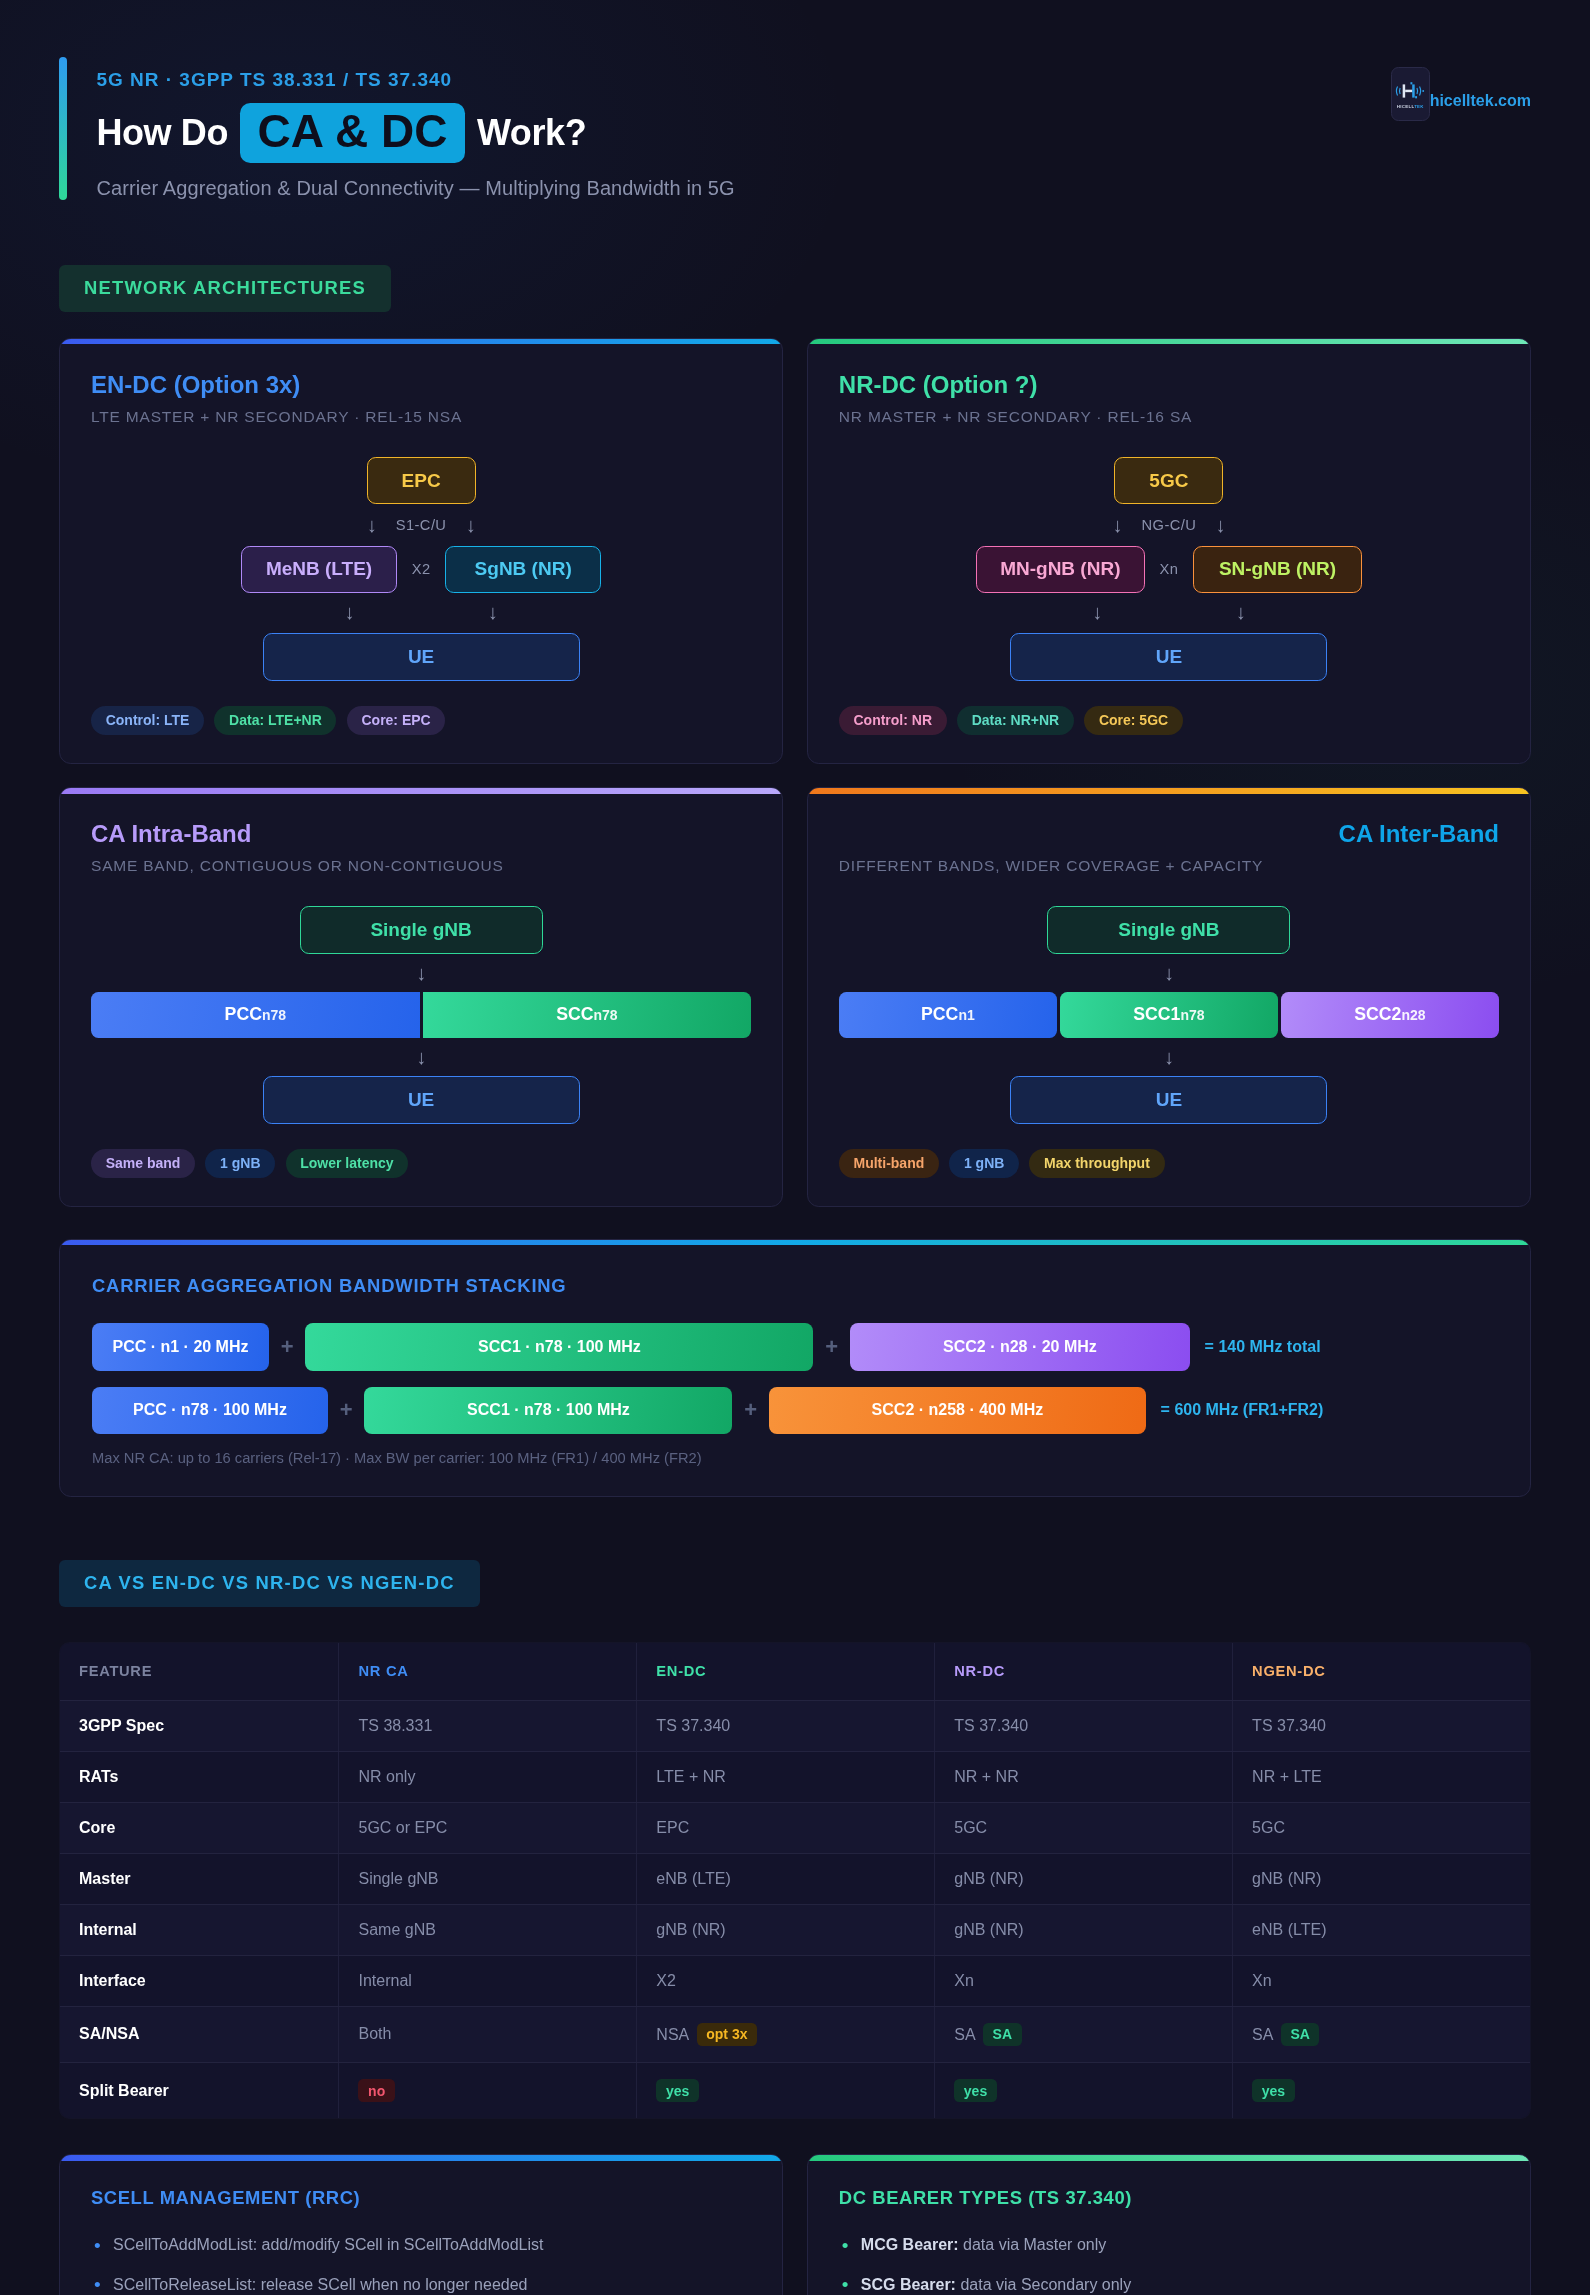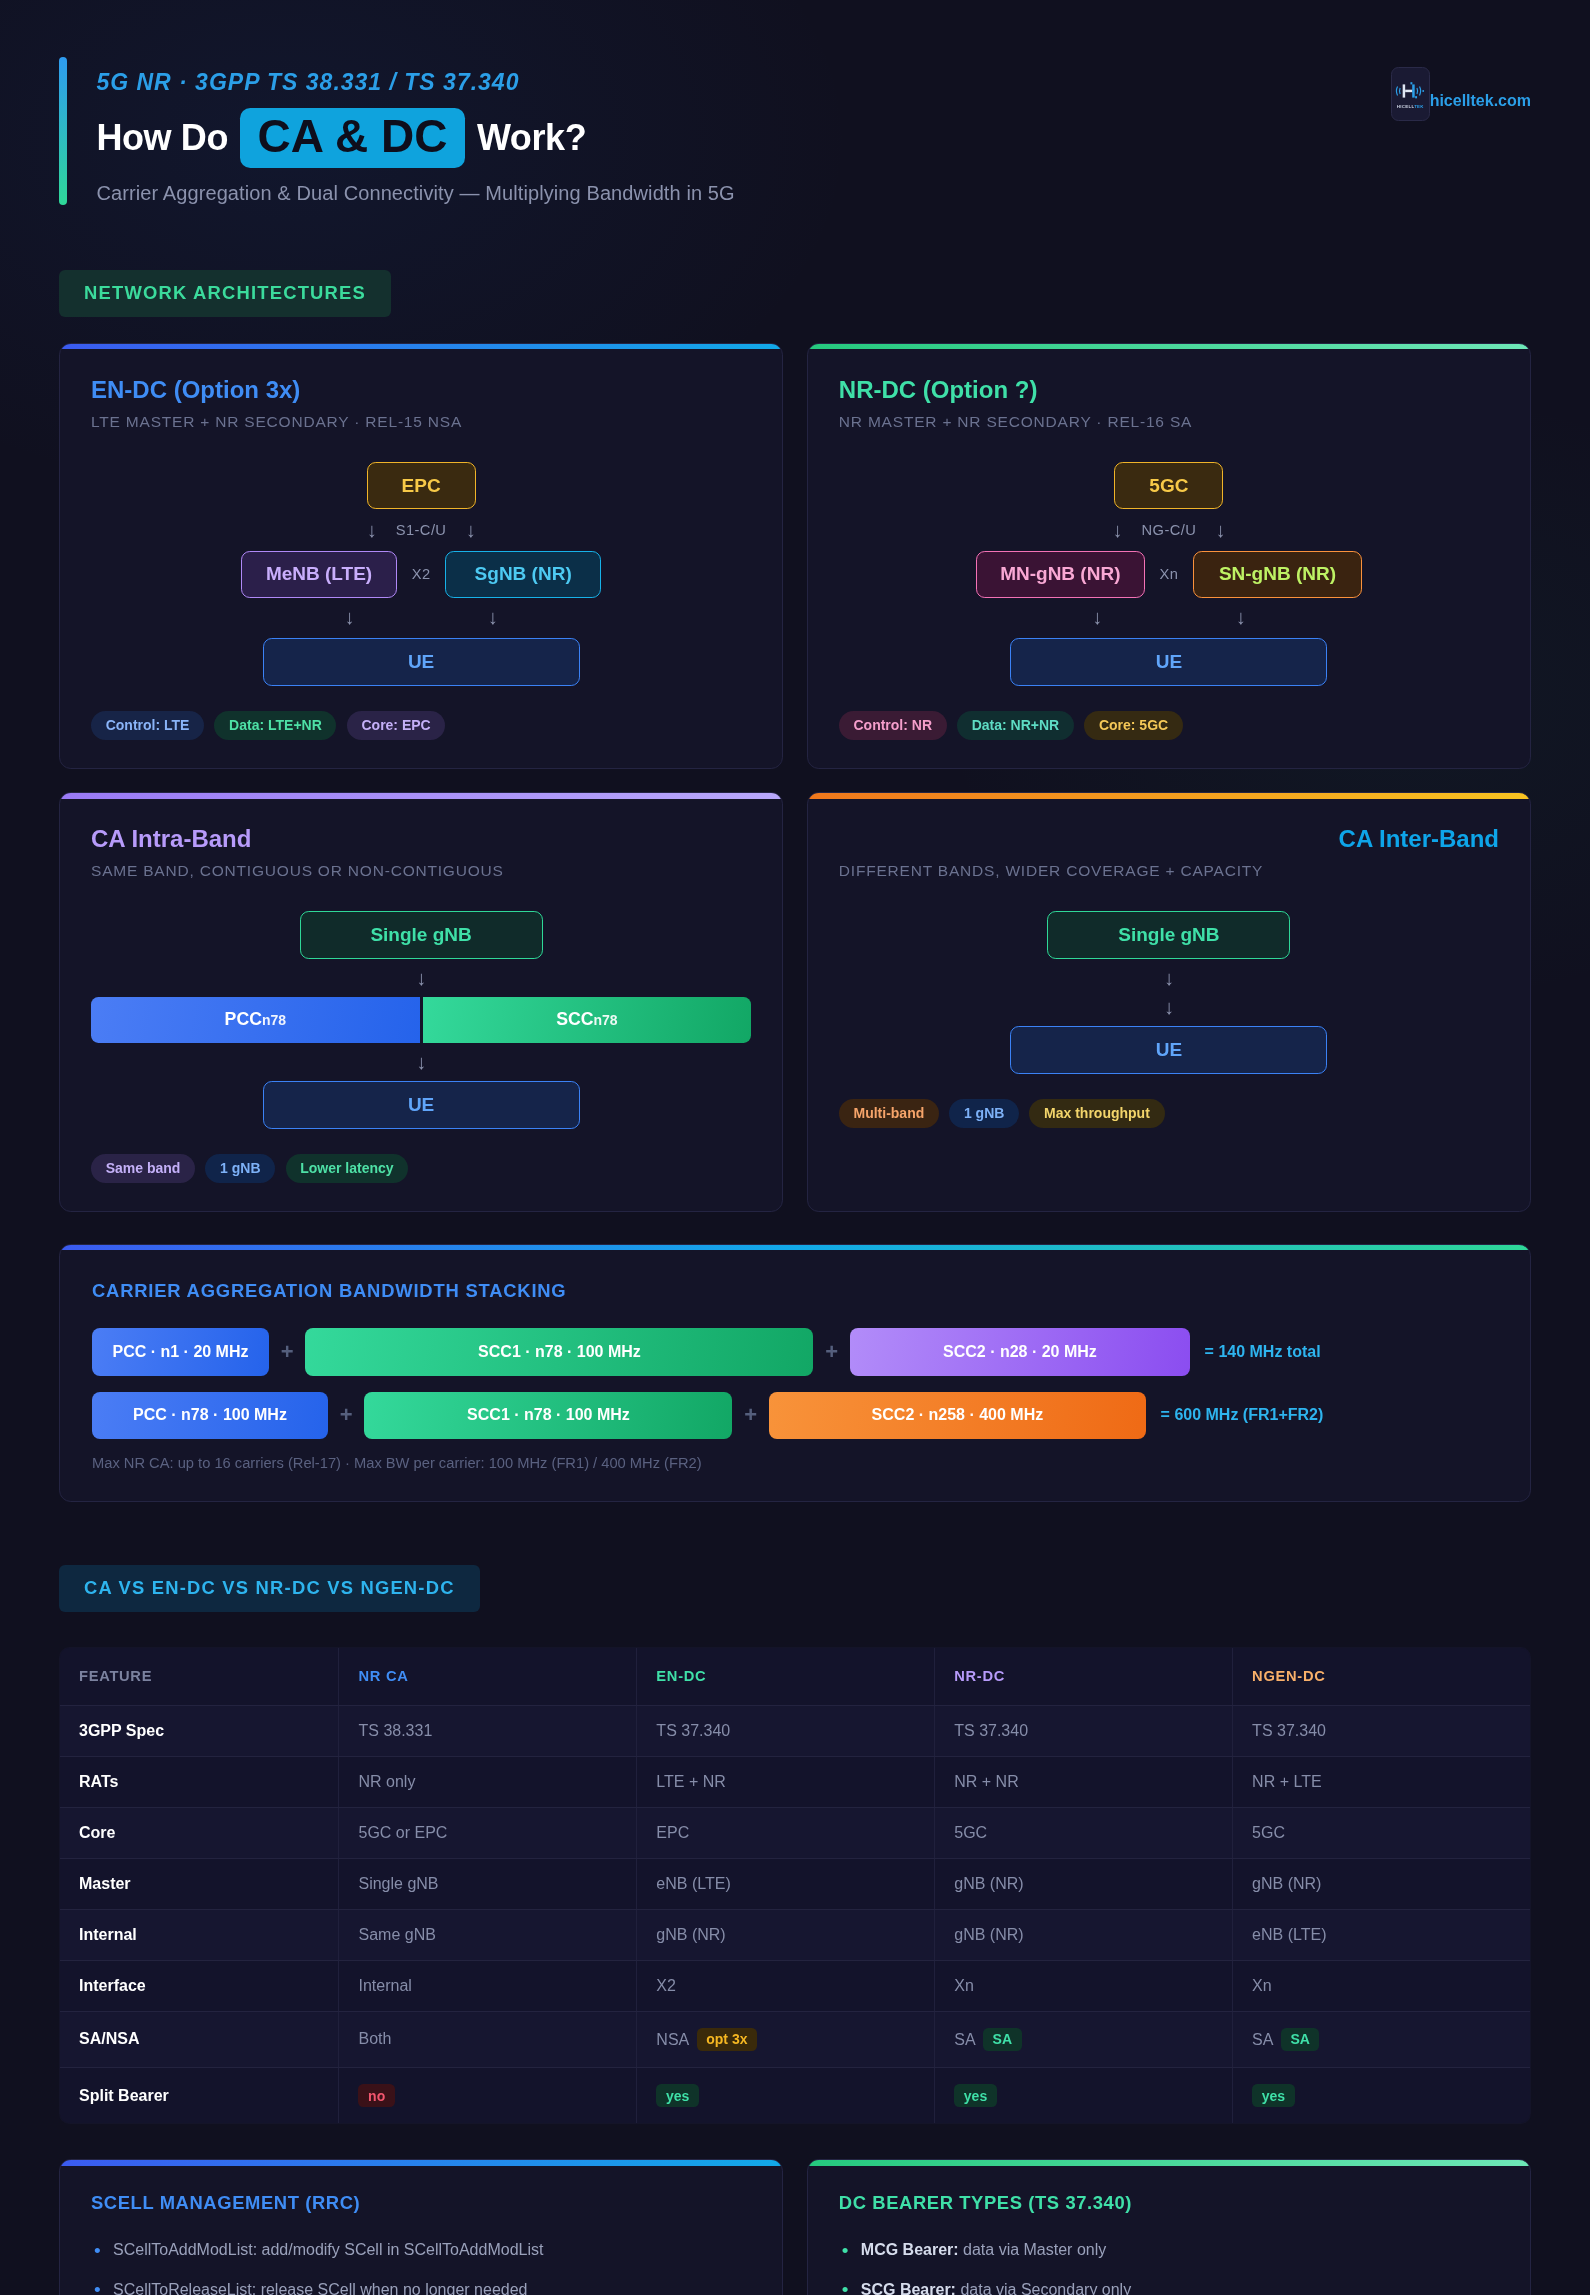--- a/index.html
+++ b/index.html
@@ -40,25 +40,24 @@
     width: 8px;
     border-radius: 4.4px;
     background: linear-gradient(180deg, #2e9bf0 0%, #2fd898 100%);
     margin-right: 29.4px;
     align-self: stretch;
     min-height: 136px;
   }
   .hdr-text { padding-top: 11.8px; }
   .eyebrow {
     color: #2b9fe8;
-    font-size: 23px;
+    font-size: 19px;
     font-weight: bold;
     letter-spacing: 1px;
     margin-bottom: 11.8px;
-    font-style: italic;
   }
   .title-row {
     display: flex;
     align-items: center;
     gap: 0px;
     margin-bottom: 13.3px;
   }
   .title-txt {
     font-size: 36px;
     font-weight: bold;
@@ -483,20 +482,31 @@
       <div class="card-title t-orange">CA Inter-Band</div>
       <div class="card-sub">DIFFERENT BANDS, WIDER COVERAGE + CAPACITY</div>
 
       <div class="node-center">
         <div class="node n-gnb">Single gNB</div>
       </div>
       <div class="single-arrow">
         <span class="arr">↓</span>
       </div>
 
+      <div class="cc-row">
+        <div class="cc cc-blue r-a">
+          <span>PCC</span><span class="sub">n1</span>
+        </div>
+        <div class="cc cc-green r-a">
+          <span>SCC1</span><span class="sub">n78</span>
+        </div>
+        <div class="cc cc-purple r-a">
+          <span>SCC2</span><span class="sub">n28</span>
+        </div>
+      </div>
 
       <div class="single-arrow">
         <span class="arr">↓</span>
       </div>
       <div class="ue-wrap">
         <div class="node n-ue">UE</div>
       </div>
 
       <div class="tags">
         <span class="tag tg-orange">Multi-band</span>

